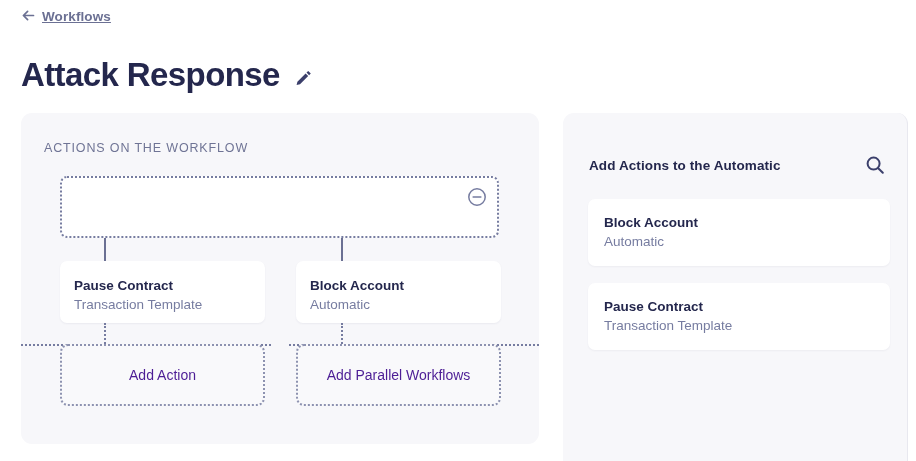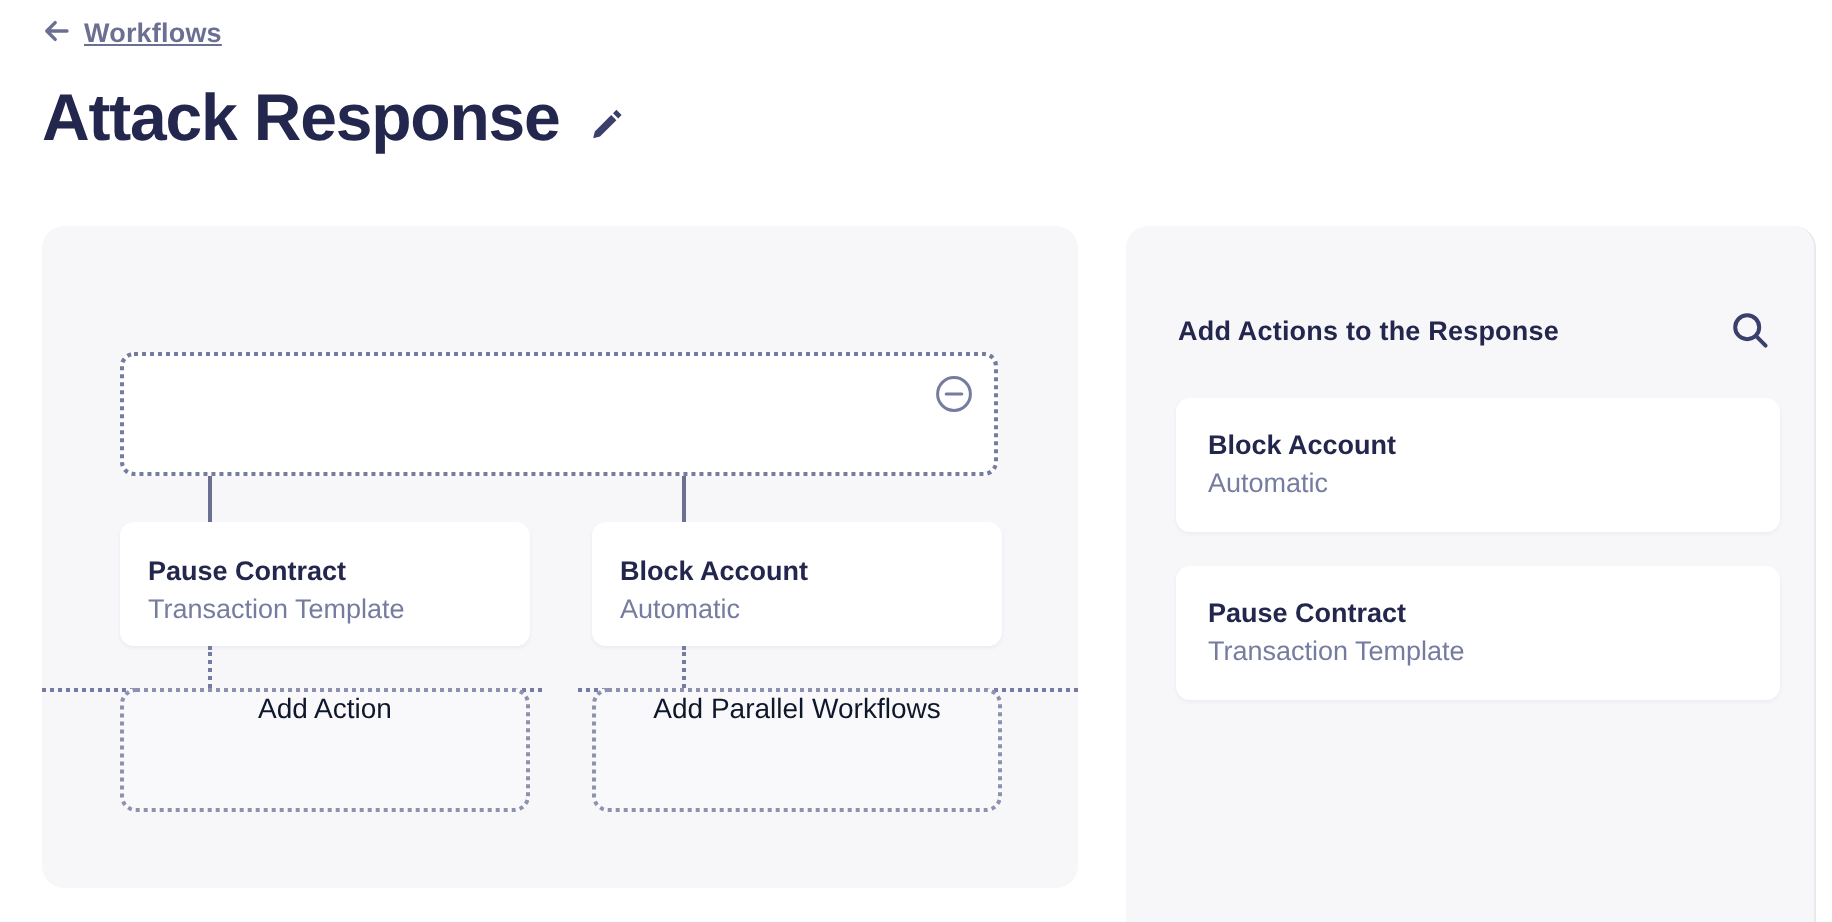--- a/index.html
+++ b/index.html
@@ -24,21 +24,21 @@
     font-weight: 700;
     letter-spacing: .1px;
   }
   .breadcrumb .arrow {
     display: inline-flex; align-items: center; justify-content: center;
     width: 13px; height: 13px;
   }
 
   .page-title-row {
     position: absolute;
-    left: 21px; top: 36px;
+    left: 21px; top: 52px;
     display: flex; align-items: center; gap: 14px;
   }
   .page-title {
     font-size: 33px;
     font-weight: 700;
     color: #24274d;
     letter-spacing: -0.6px;
     line-height: 46px;
   }
   .edit-icon { display: inline-flex; align-items: center; margin-top: 6px; cursor: pointer; }
@@ -116,23 +116,24 @@
     margin-top: 1px;
   }
 
   
   .add-btn {
     position: absolute;
     border: 2px dotted #8d92b0;
     border-radius: 8px;
     background: #f9f9fb;
     display: flex;
+    align-items: center;
     justify-content: center;
     font-size: 14px;
-    color: #0f172a;
+    color: #4c1d95;
     cursor: pointer;
   }
 
   
   .right-panel {
     position: absolute;
     left: 563px; top: 113px;
     width: 345px; height: 348px;
     background: #f7f7fa;
     border-radius: 11px 11px 0 0;
@@ -194,20 +195,21 @@
     <span class="edit-icon">
       <svg width="19" height="19" viewBox="0 0 19 19">
         <path d="M14.2 1.9l2.6 2.6-1.7 1.7-2.6-2.6 1.7-1.7z" fill="#3b3f6b"></path>
         <path d="M11.6 4.5l2.6 2.6-8.2 8.2-3.4.8.8-3.4 8.2-8.2z" fill="#3b3f6b"></path>
       </svg>
     </span>
   </div>
 
   <div class="left-panel">
 
+    <div class="section-label">ACTIONS ON THE WORKFLOW</div>
 
     <div class="dropzone">
       <span class="remove-icon">
         <svg width="20" height="20" viewBox="0 0 20 20">
           <circle cx="10" cy="10" r="8.2" fill="none" stroke="#767ca0" stroke-width="1.5"></circle>
           <path d="M6.1 10h7.8" stroke="#767ca0" stroke-width="1.5" stroke-linecap="round"></path>
         </svg>
       </span>
     </div>
 
@@ -235,21 +237,21 @@
     </div>
 
     <div class="add-btn" style="left:275px; top:231px; width:205px; height:62px;">
       <span>Add Parallel Workflows</span>
     </div>
   </div>
 
   <div class="right-panel">
 
     <div class="right-header">
-      <span class="heading">Add Actions to the Response</span>
+      <span class="heading">Add Actions to the Automatic</span>
       <span class="search-icon">
         <svg width="20" height="20" viewBox="0 0 20 20">
           <circle cx="8.6" cy="8.6" r="6" fill="none" stroke="#3b3f6b" stroke-width="2"></circle>
           <path d="M13.2 13.2l4.6 4.6" stroke="#3b3f6b" stroke-width="2" stroke-linecap="round"></path>
         </svg>
       </span>
     </div>
 
     <div class="lib-card" style="top:86px;">
       <div class="title">Block Account</div>

